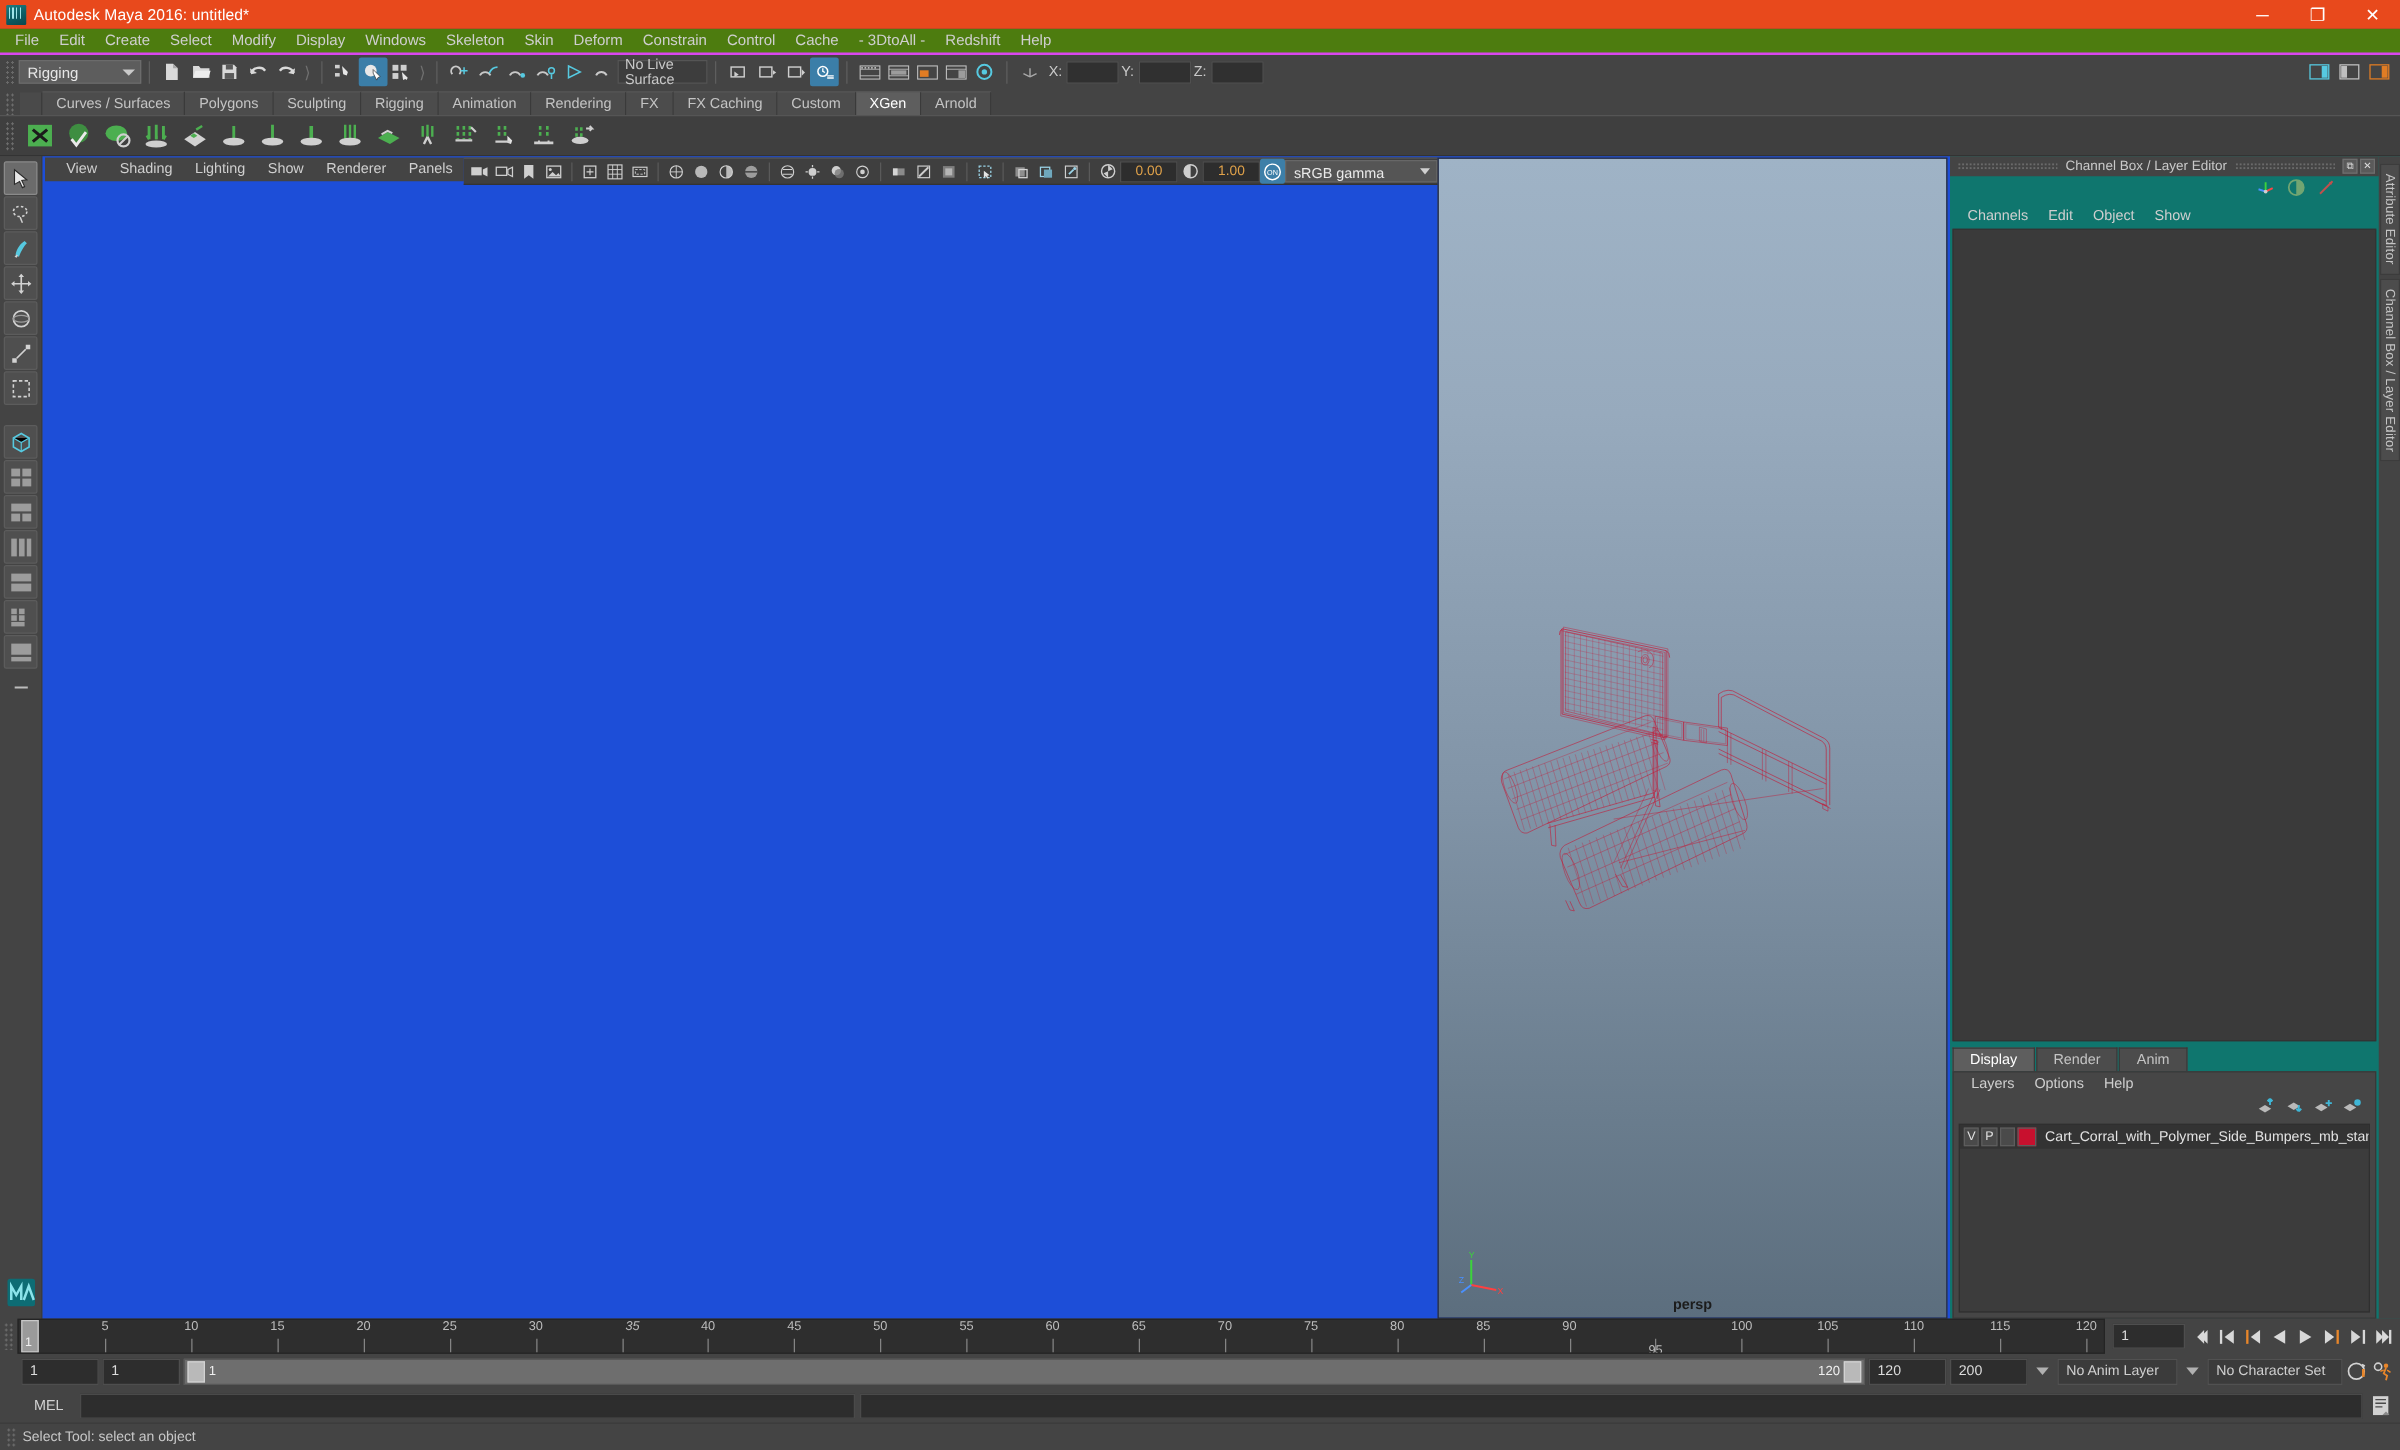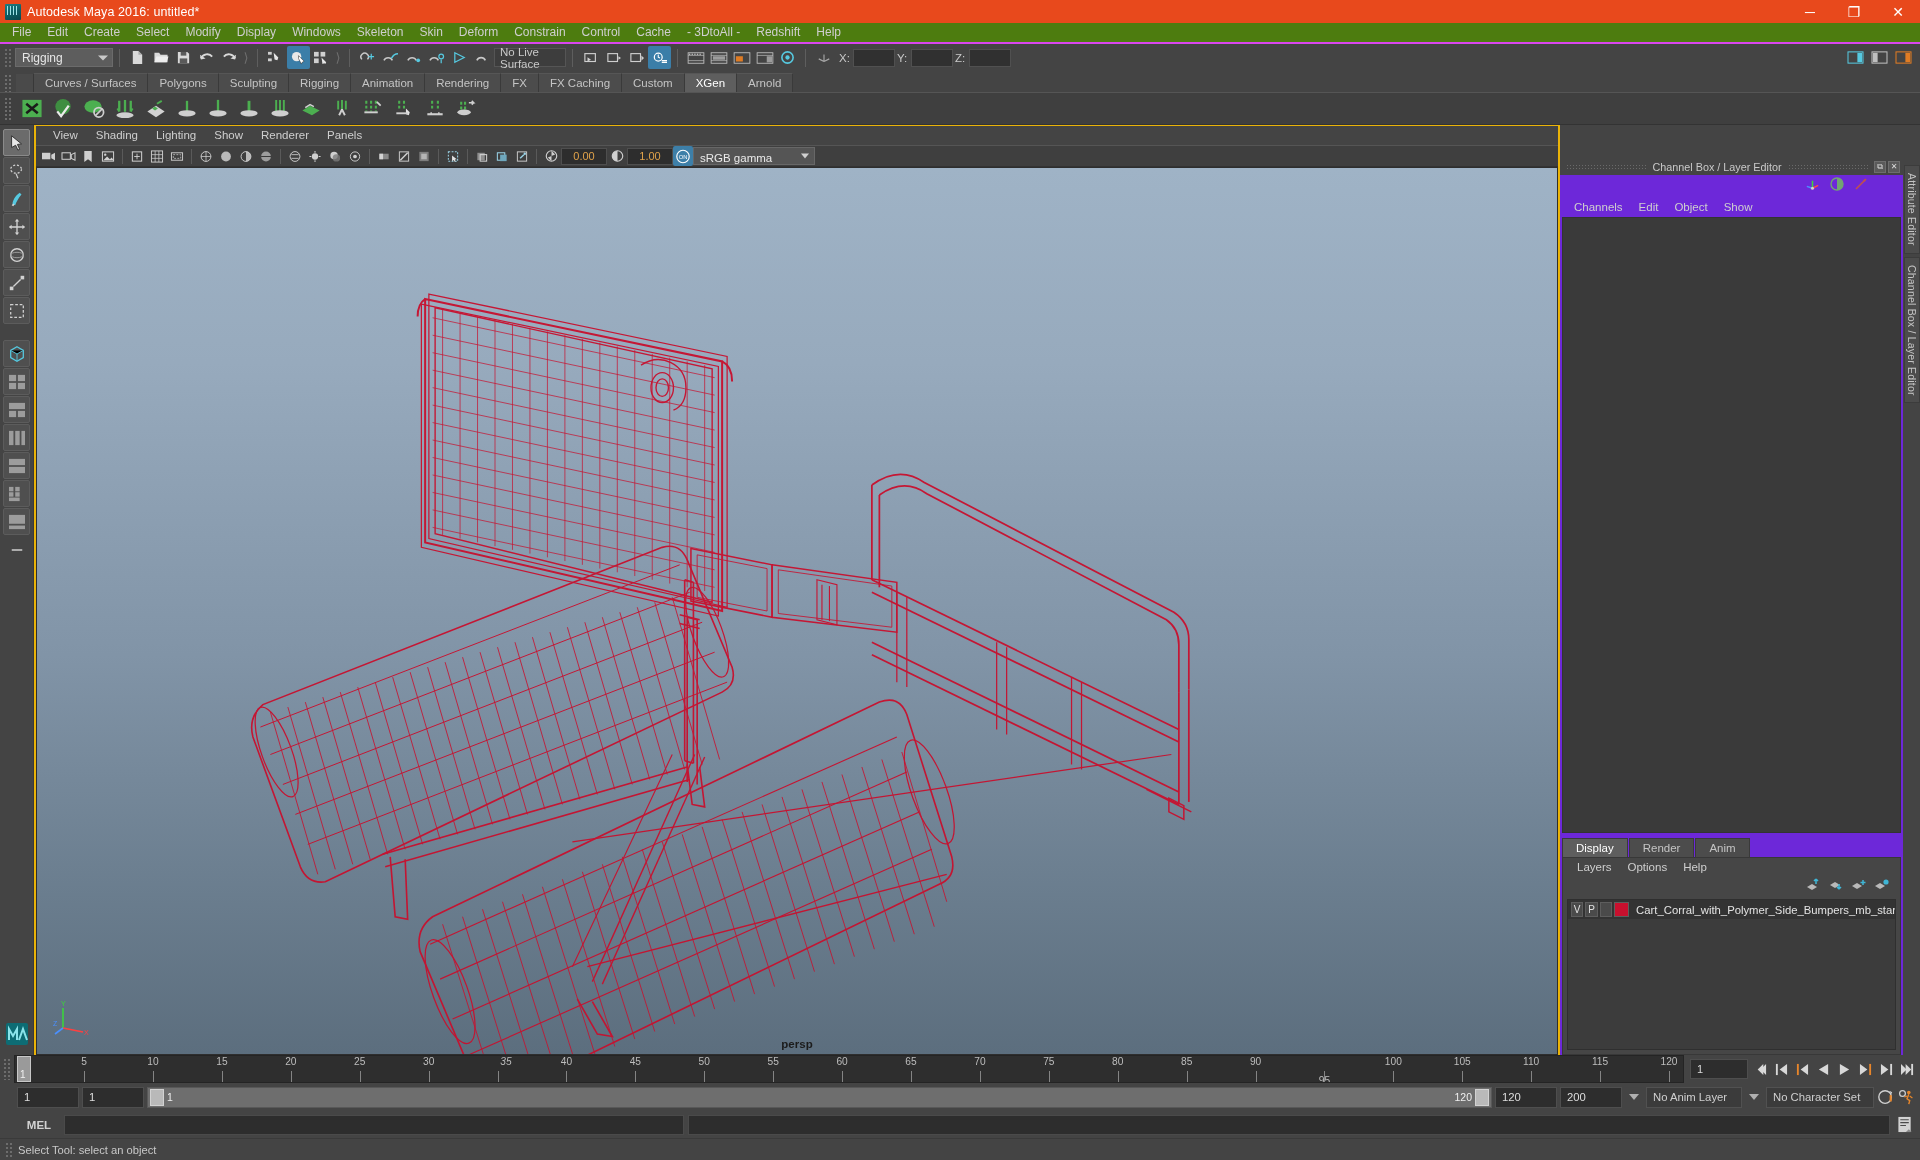--- a/index.html
+++ b/index.html
@@ -112,21 +112,21 @@
   }
   .tool {
     width: 27px; height: 27px; display: flex; align-items: center; justify-content: center;
     border-radius: 2px; background: #4f4f4f; border: 1px solid #5c5c5c;
   }
   .tool.sel { background: #6b6b6b; border-color: #8a8a8a; }
   .tool.flat { background: transparent; border: none; }
   .toolgap { height: 14px; }
 
   
-  .vpwrap { flex: 1 1 auto; display: flex; flex-direction: column; min-width: 0; background:#eab308; padding: 1px 2px 0 2px;}
+  .vpwrap { flex: 1 1 auto; display: flex; flex-direction: row; min-width: 0; background:#1d4ed8; padding: 1px 2px 0 2px;}
   .vp-menubar { height: 19px; flex: 0 0 19px; background: #444444; display: flex; align-items: center; padding-left: 8px; }
   .vp-menubar .vm { font-size: 11.5px; color: #cfcfcf; padding: 0 9px; height: 19px; line-height: 19px; }
   .vp-toolbar {
     height: 22px; flex: 0 0 22px; background: #3f3f3f; display: flex; align-items: center;
     border-top: 1px solid #555; border-bottom: 1px solid #333; padding-left: 2px; gap: 0;
   }
   .vt { width: 20px; height: 20px; display:flex; align-items:center; justify-content:center; flex:0 0 20px; border-radius:2px;}
   .vt.on { background: #3d7fa8; }
   .vsep { width:1px; height:15px; background:#5a5a5a; margin:0 4px; flex:0 0 1px;}
   .numfld {
@@ -147,21 +147,21 @@
     background: linear-gradient(180deg, #9fb3c6 0%, #97aabd 22%, #8194a7 55%, #6a7d8e 82%, #5c6e7e 100%);
     border: 1px solid #2e2e2e;
   }
   .persp-label {
     position: absolute; left: 50%; transform: translateX(-50%); bottom: 4px;
     color: #1c1c1c; font-size: 11.5px; font-weight: bold;
   }
   .axis-gizmo { position: absolute; left: 16px; bottom: 16px; width: 42px; height: 42px; }
 
   
-  .rightdock { width: 360px; flex: 0 0 360px; background: #6d28d9; display: flex; min-width:0;margin-top:34px; }
+  .rightdock { width: 360px; flex: 0 0 360px; background: #0f766e; display: flex; min-width:0; }
   .cbpanel { flex: 1 1 auto; display: flex; flex-direction: column; min-width: 0; }
   .cb-title {
     height: 16px; flex: 0 0 16px; display: flex; align-items: center; justify-content: center;
     position: relative; background: #444444;
   }
   .cb-title .dots-l, .cb-title .dots-r {
     flex: 1 1 auto; height: 6px;
     background-image: radial-gradient(#6a6a6a .9px, transparent 1px); background-size: 3px 3px;
     margin: 0 6px;
   }
@@ -224,21 +224,21 @@
   .rangetrack .handle { width: 14px; height: 17px; background: #b9b9b9; border: 1px solid #d2d2d2; margin-left: 2px;}
   .rangetrack .sn { font-size: 10.5px; color: #efefef; margin-left: 3px;}
   .rangetrack .en { position: absolute; right: 19px; font-size: 10.5px; color: #efefef;}
   .rangetrack .handleR { position:absolute; right: 2px; width: 14px; height: 17px; background: #b9b9b9; border: 1px solid #d2d2d2;}
   .dropsel { width: 96px; height: 21px; background: #3b3b3b; border: 1px solid #515151; color: #cfcfcf; font-size: 11.3px; display:flex; align-items:center; padding-left:6px; flex:0 0 96px;}
   .dropsel.wide { width: 108px; flex: 0 0 108px;}
   .dd-arrow { width:0;height:0;border-left:5px solid transparent;border-right:5px solid transparent;border-top:6px solid #b0b0b0; margin: 0 4px;}
 
   
   .melbar { flex: 0 0 27px; height: 27px; background: #444; display: flex; align-items: center; gap: 4px; }
-  .mellbl { font-size: 11.5px; color: #d2d2d2; width: 42px; text-align: center; flex: 0 0 42px; font-weight: bold;}
+  .mellbl { font-size: 11.5px; color: #d2d2d2; width: 42px; text-align: center; flex: 0 0 42px;}
   .melfield { flex: 1 1 auto; height: 20px; background: #2d2d2d; border: 1px solid #4a4a4a; max-width: 620px;}
   .melfield2 { flex: 1 1 auto; height: 20px; background: #2d2d2d; border: 1px solid #4a4a4a; }
   .melicon { width: 22px; height: 22px; display:flex; align-items:center;justify-content:center; margin-right:4px;}
 
   
   .helpline { flex: 0 0 22px; height: 22px; background: #444; display: flex; align-items: center; border-top: 1px solid #3a3a3a;}
   .helpline .grip { width: 8px; height: 16px; margin: 0 5px; background-image: radial-gradient(#6d6d6d 1px, transparent 1.1px); background-size: 4px 4px;}
   .helpline .txt { font-size: 11.2px; color: #c8c8c8; }
 
   

